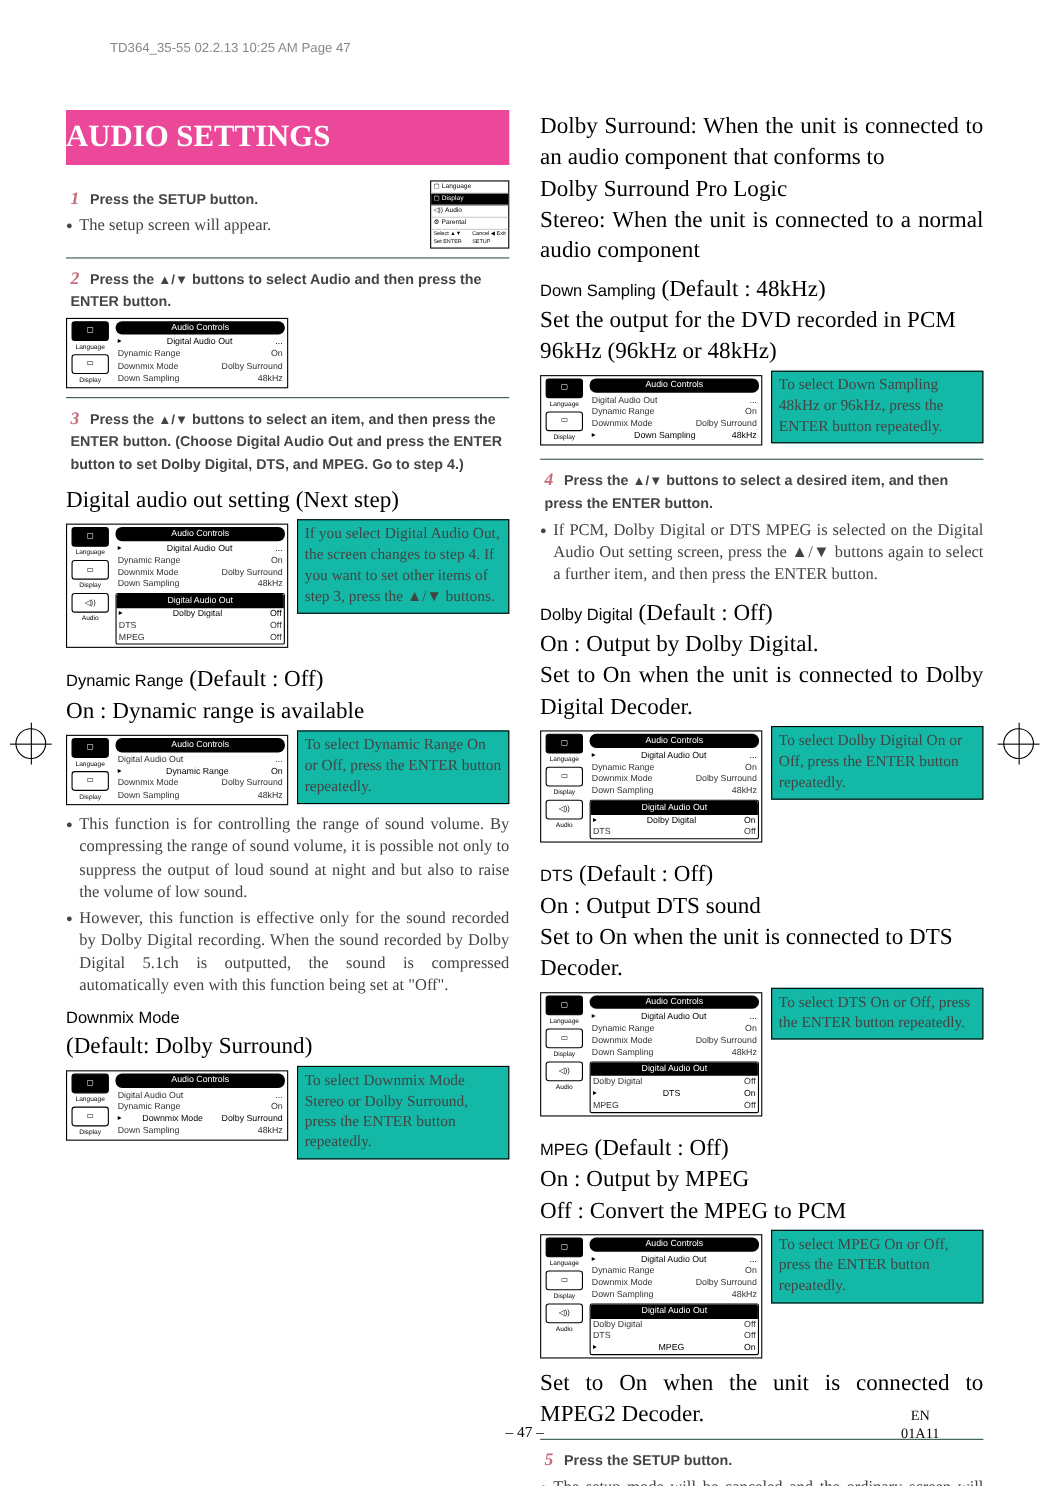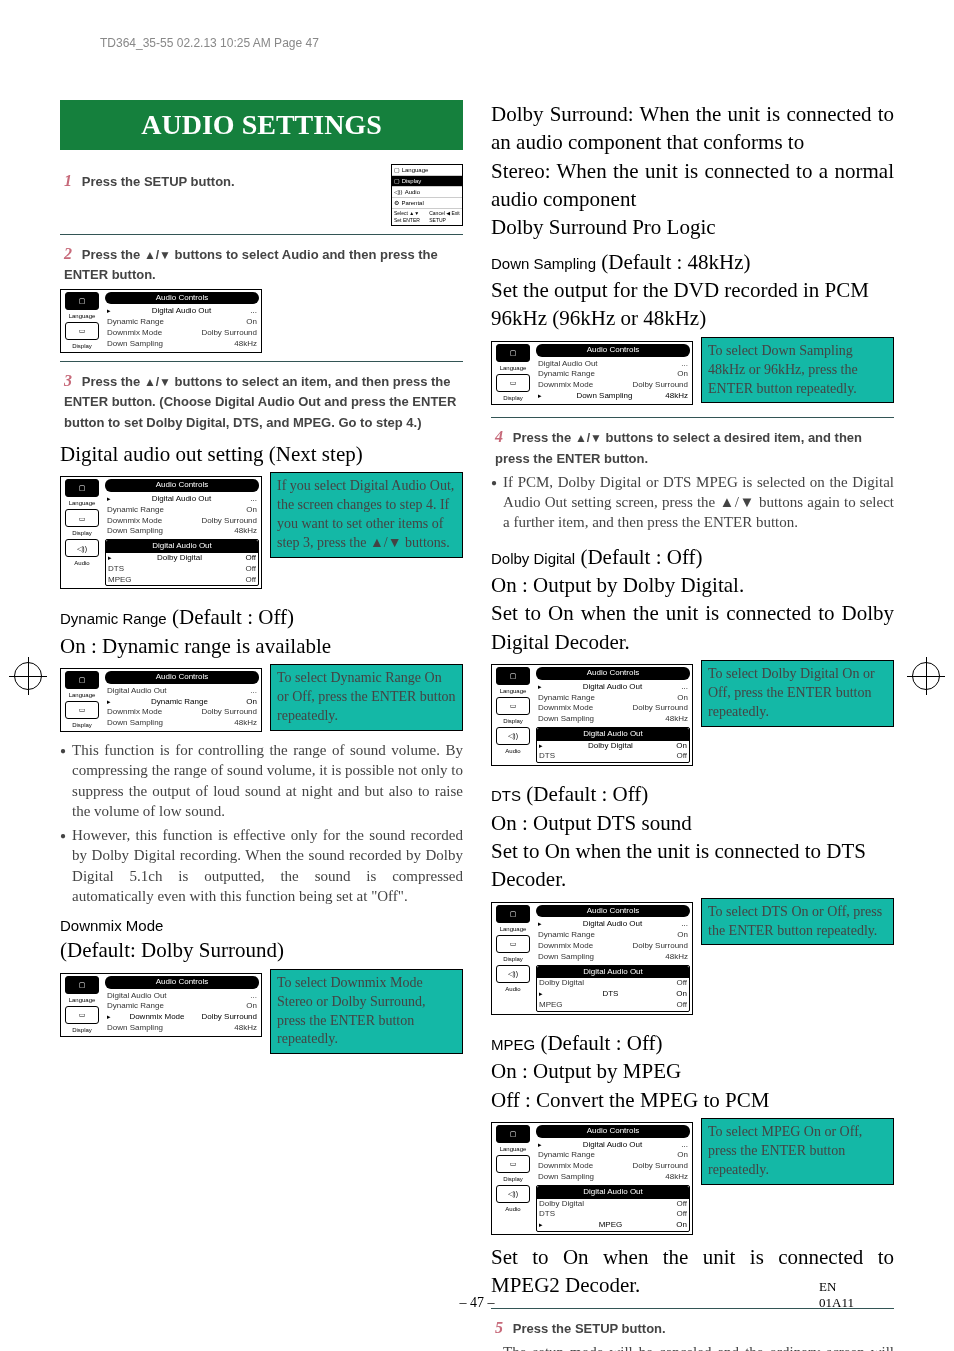--- a/index.html
+++ b/index.html
@@ -30,26 +30,25 @@
     display: flex;
     gap: 28px;
     margin-top: 40px;
   }
   .col {
     flex: 1;
     font-size: 15px;
     line-height: 1.35;
   }
   .title-bar {
-    background: #15803d;
+    background: #ec4899;
     color: #fff;
     font-family: "Times New Roman", serif;
     font-size: 28px;
     font-weight: bold;
-    text-align: center;
     padding: 6px 0;
     margin-bottom: 14px;
   }
   .stepnum {
     color: #c76a7a;
     font-style: italic;
     font-weight: bold;
     font-size: 16px;
     margin-right: 6px;
   }
@@ -154,21 +153,21 @@
   .two-col-row{display:flex;gap:8px;align-items:flex-start;margin:4px 0;}
   .sect-head{font-family:Arial,sans-serif;font-weight:normal;font-size:15px;color:#000;margin-top:10px;}
   .arrows{font-family:Arial;font-size:12px;}
   .footer{
     position:absolute;bottom:40px;left:0;right:0;
     text-align:center;font-size:14px;color:#000;
     font-family:"Times New Roman",serif;
   }
   .footer-right{
     position:absolute;bottom:40px;right:100px;
-    text-align:left;font-size:13px;font-family:"Times New Roman",serif;
+    text-align:center;font-size:13px;font-family:"Times New Roman",serif;
   }
   .reg-mark{position:absolute;top:50%;width:26px;height:26px;border:1px solid #000;border-radius:50%;}
   .reg-mark::before{content:"";position:absolute;left:50%;top:-6px;bottom:-6px;width:1px;background:#000;}
   .reg-mark::after{content:"";position:absolute;top:50%;left:-6px;right:-6px;height:1px;background:#000;}
   .reg-left{left:14px;transform:translateY(-50%);}
   .reg-right{right:14px;transform:translateY(-50%);}
   .just{text-align:justify;}
 </style>
 </head>
 <body>
@@ -183,20 +182,23 @@
 
     <div class="col">
       <div class="title-bar">AUDIO SETTINGS</div>
 
       <div style="display:flex;align-items:flex-start;gap:2px;">
         <div style="flex:1">
           <div class="step-row">
             <span class="stepnum">1</span>
             <span class="step-text">Press the SETUP button.</span>
           </div>
+          <div class="bullet serif">
+              <span>The setup screen will appear.</span>
+            </div>
         </div>
         <div class="tiny-setup">
           <div class="r">▢ <span>Language</span></div>
           <div class="r" style="background:#000;color:#fff">▢ <span>Display</span></div>
           <div class="r">◁)) <span>Audio</span></div>
           <div class="r">⚙ <span>Parental</span></div>
           <div class="r">
               <span>Select ▲▼ Set ENTER</span>
               <span>Cancel ◀ Exit SETUP</span>
             </div>
@@ -369,22 +371,22 @@
                 <span>48kHz</span>
               </div>
           </div>
         </div>
         <div class="sidebox" style="flex:1">To select Downmix Mode Stereo or Dolby Surround, press the ENTER button repeatedly.</div>
       </div>
     </div>
 
     <div class="col">
       <div class="serif-black just">Dolby Surround: When the unit is connected to an audio component that conforms to</div>
+      <div class="serif-black">Dolby Surround Pro Logic</div>
       <div class="serif-black just">Stereo: When the unit is connected to a normal audio component</div>
-      <div class="serif-black">Dolby Surround Pro Logic</div>
 
       <div class="sect-head" style="margin-top:6px;">
         <span>Down Sampling</span><span class="serif-black"> (Default : 48kHz)</span>
       </div>
       <div class="serif-black">Set the output for the DVD recorded in PCM 96kHz (96kHz or 48kHz)</div>
       <div class="two-col-row">
         <div class="mini-screen">
           <div class="mini-side">
             <div class="slot filled">▢</div>
               <div class="label">Language</div>

